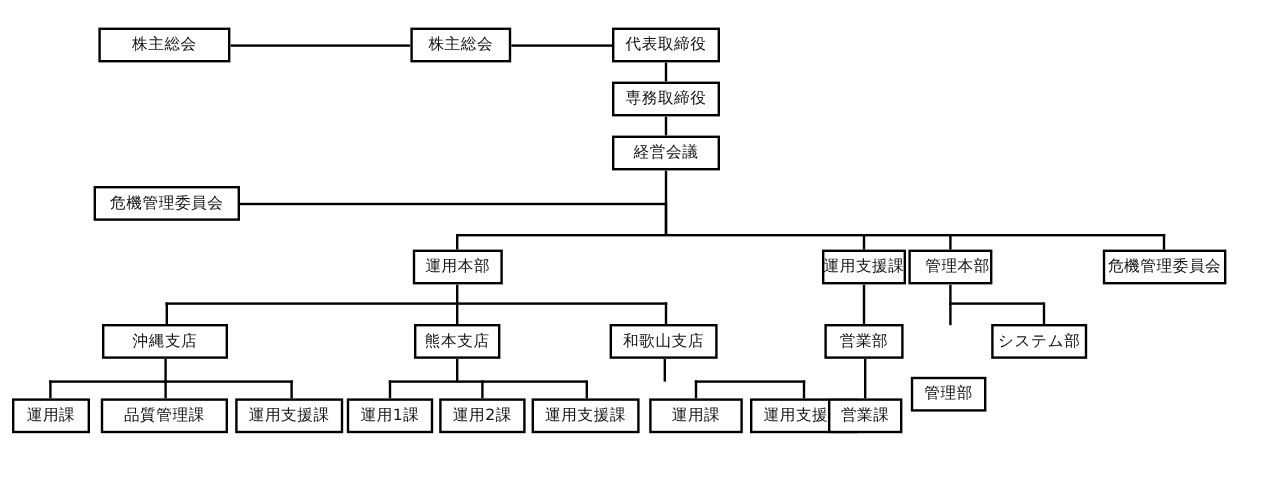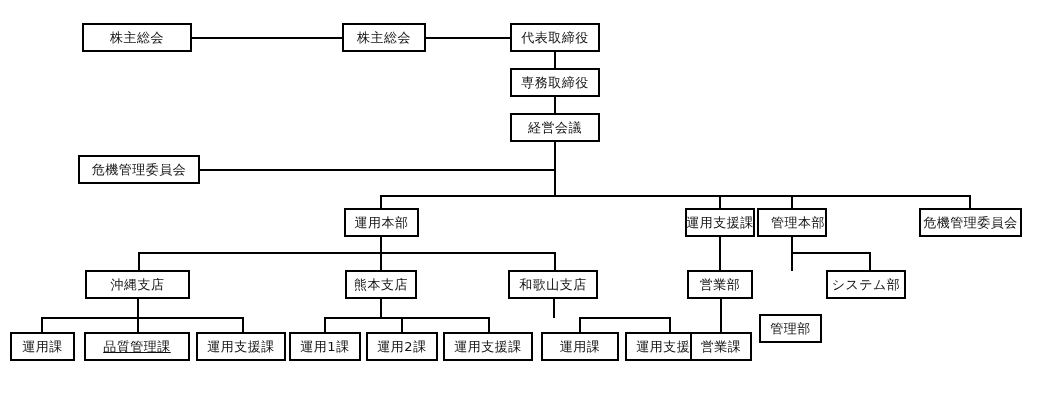--- a/index.html
+++ b/index.html
@@ -125,21 +125,21 @@
       </div>
       <div class="node" style="left: 759px; top: 270px; width: 63px; height: 29px; margin-top: 44px;">
         <span>管理部</span>
       </div>
       <div class="node" style="left: 826px; top: 270px; width: 80px; height: 29px;">
         <span>システム部</span>
       </div>
       <div class="node" style="left: 10px; top: 332px; width: 65px; height: 29px;">
         <span>運用課</span>
       </div>
-      <div class="node" style="left: 84px; top: 332px; width: 106px; height: 29px; text-decoration: underline;">
+      <div class="node" style="left: 84px; top: 332px; width: 106px; height: 29px;">
         <span>品質管理課</span>
       </div>
       <div class="node" style="left: 196px; top: 332px; width: 90px; height: 29px;">
         <span>運用支援課</span>
       </div>
       <div class="node" style="left: 289px; top: 332px; width: 72px; height: 29px;">
         <span>運用1課</span>
       </div>
       <div class="node" style="left: 366px; top: 332px; width: 72px; height: 29px;">
         <span>運用2課</span>

